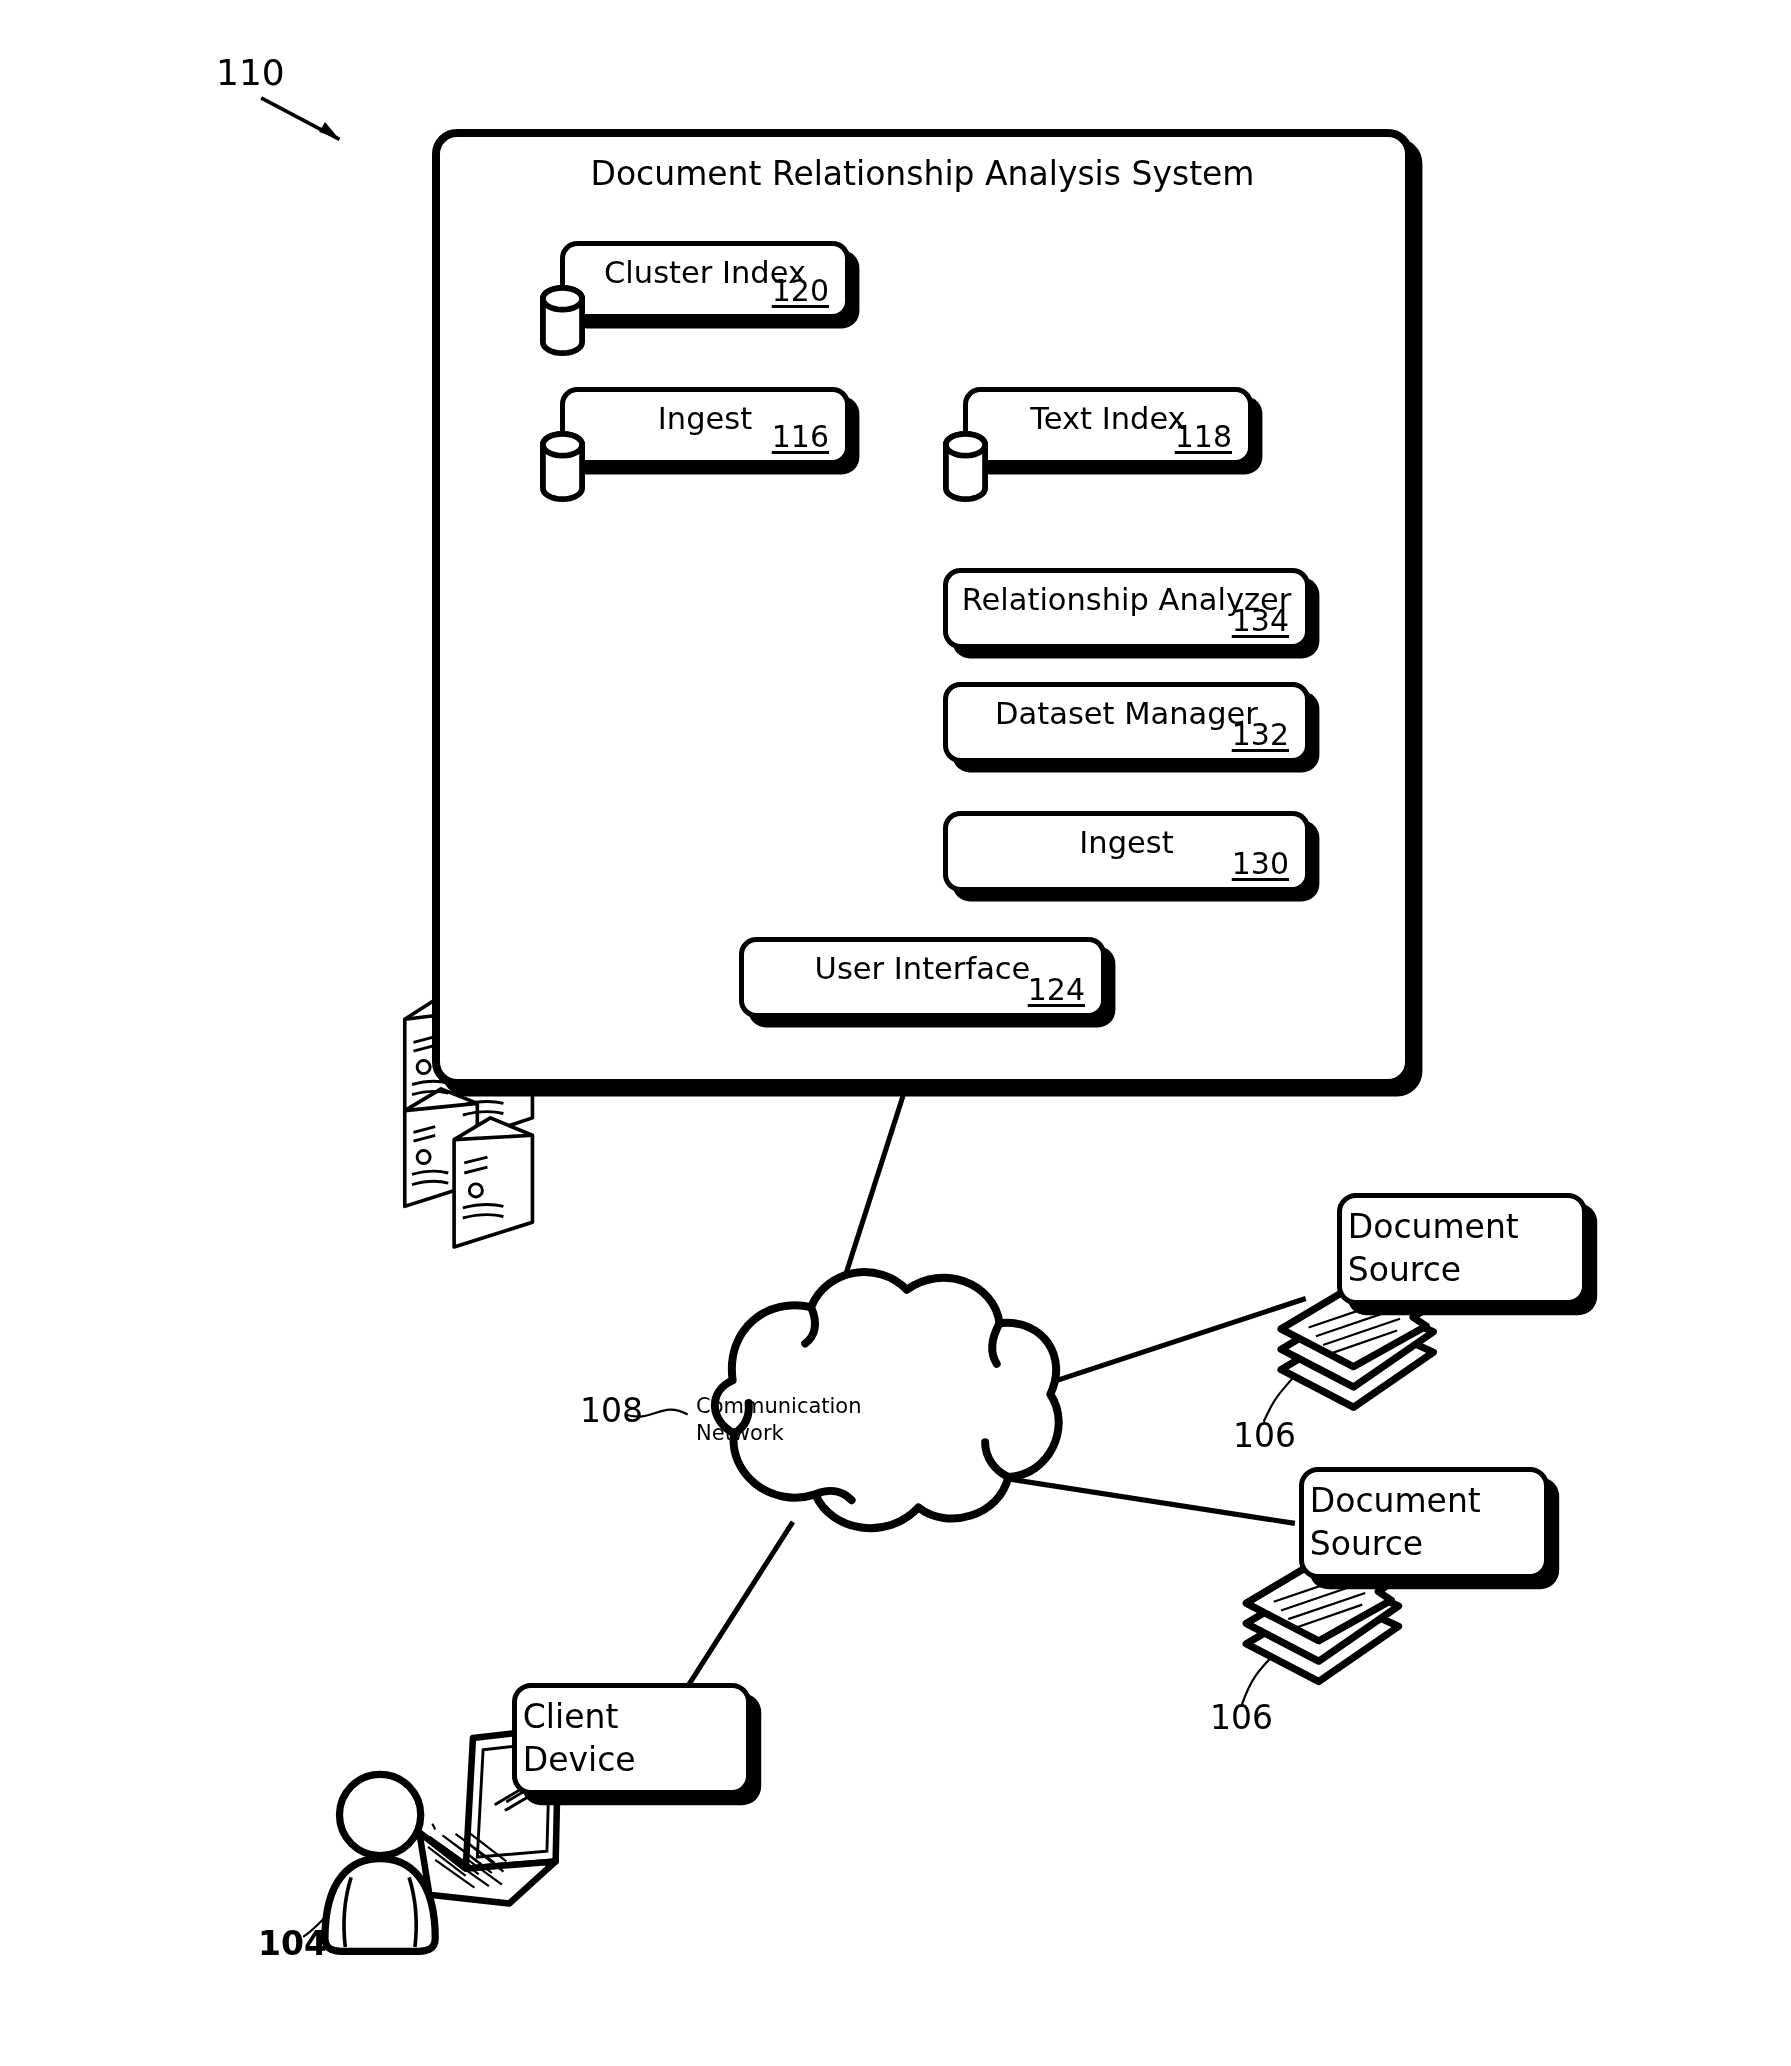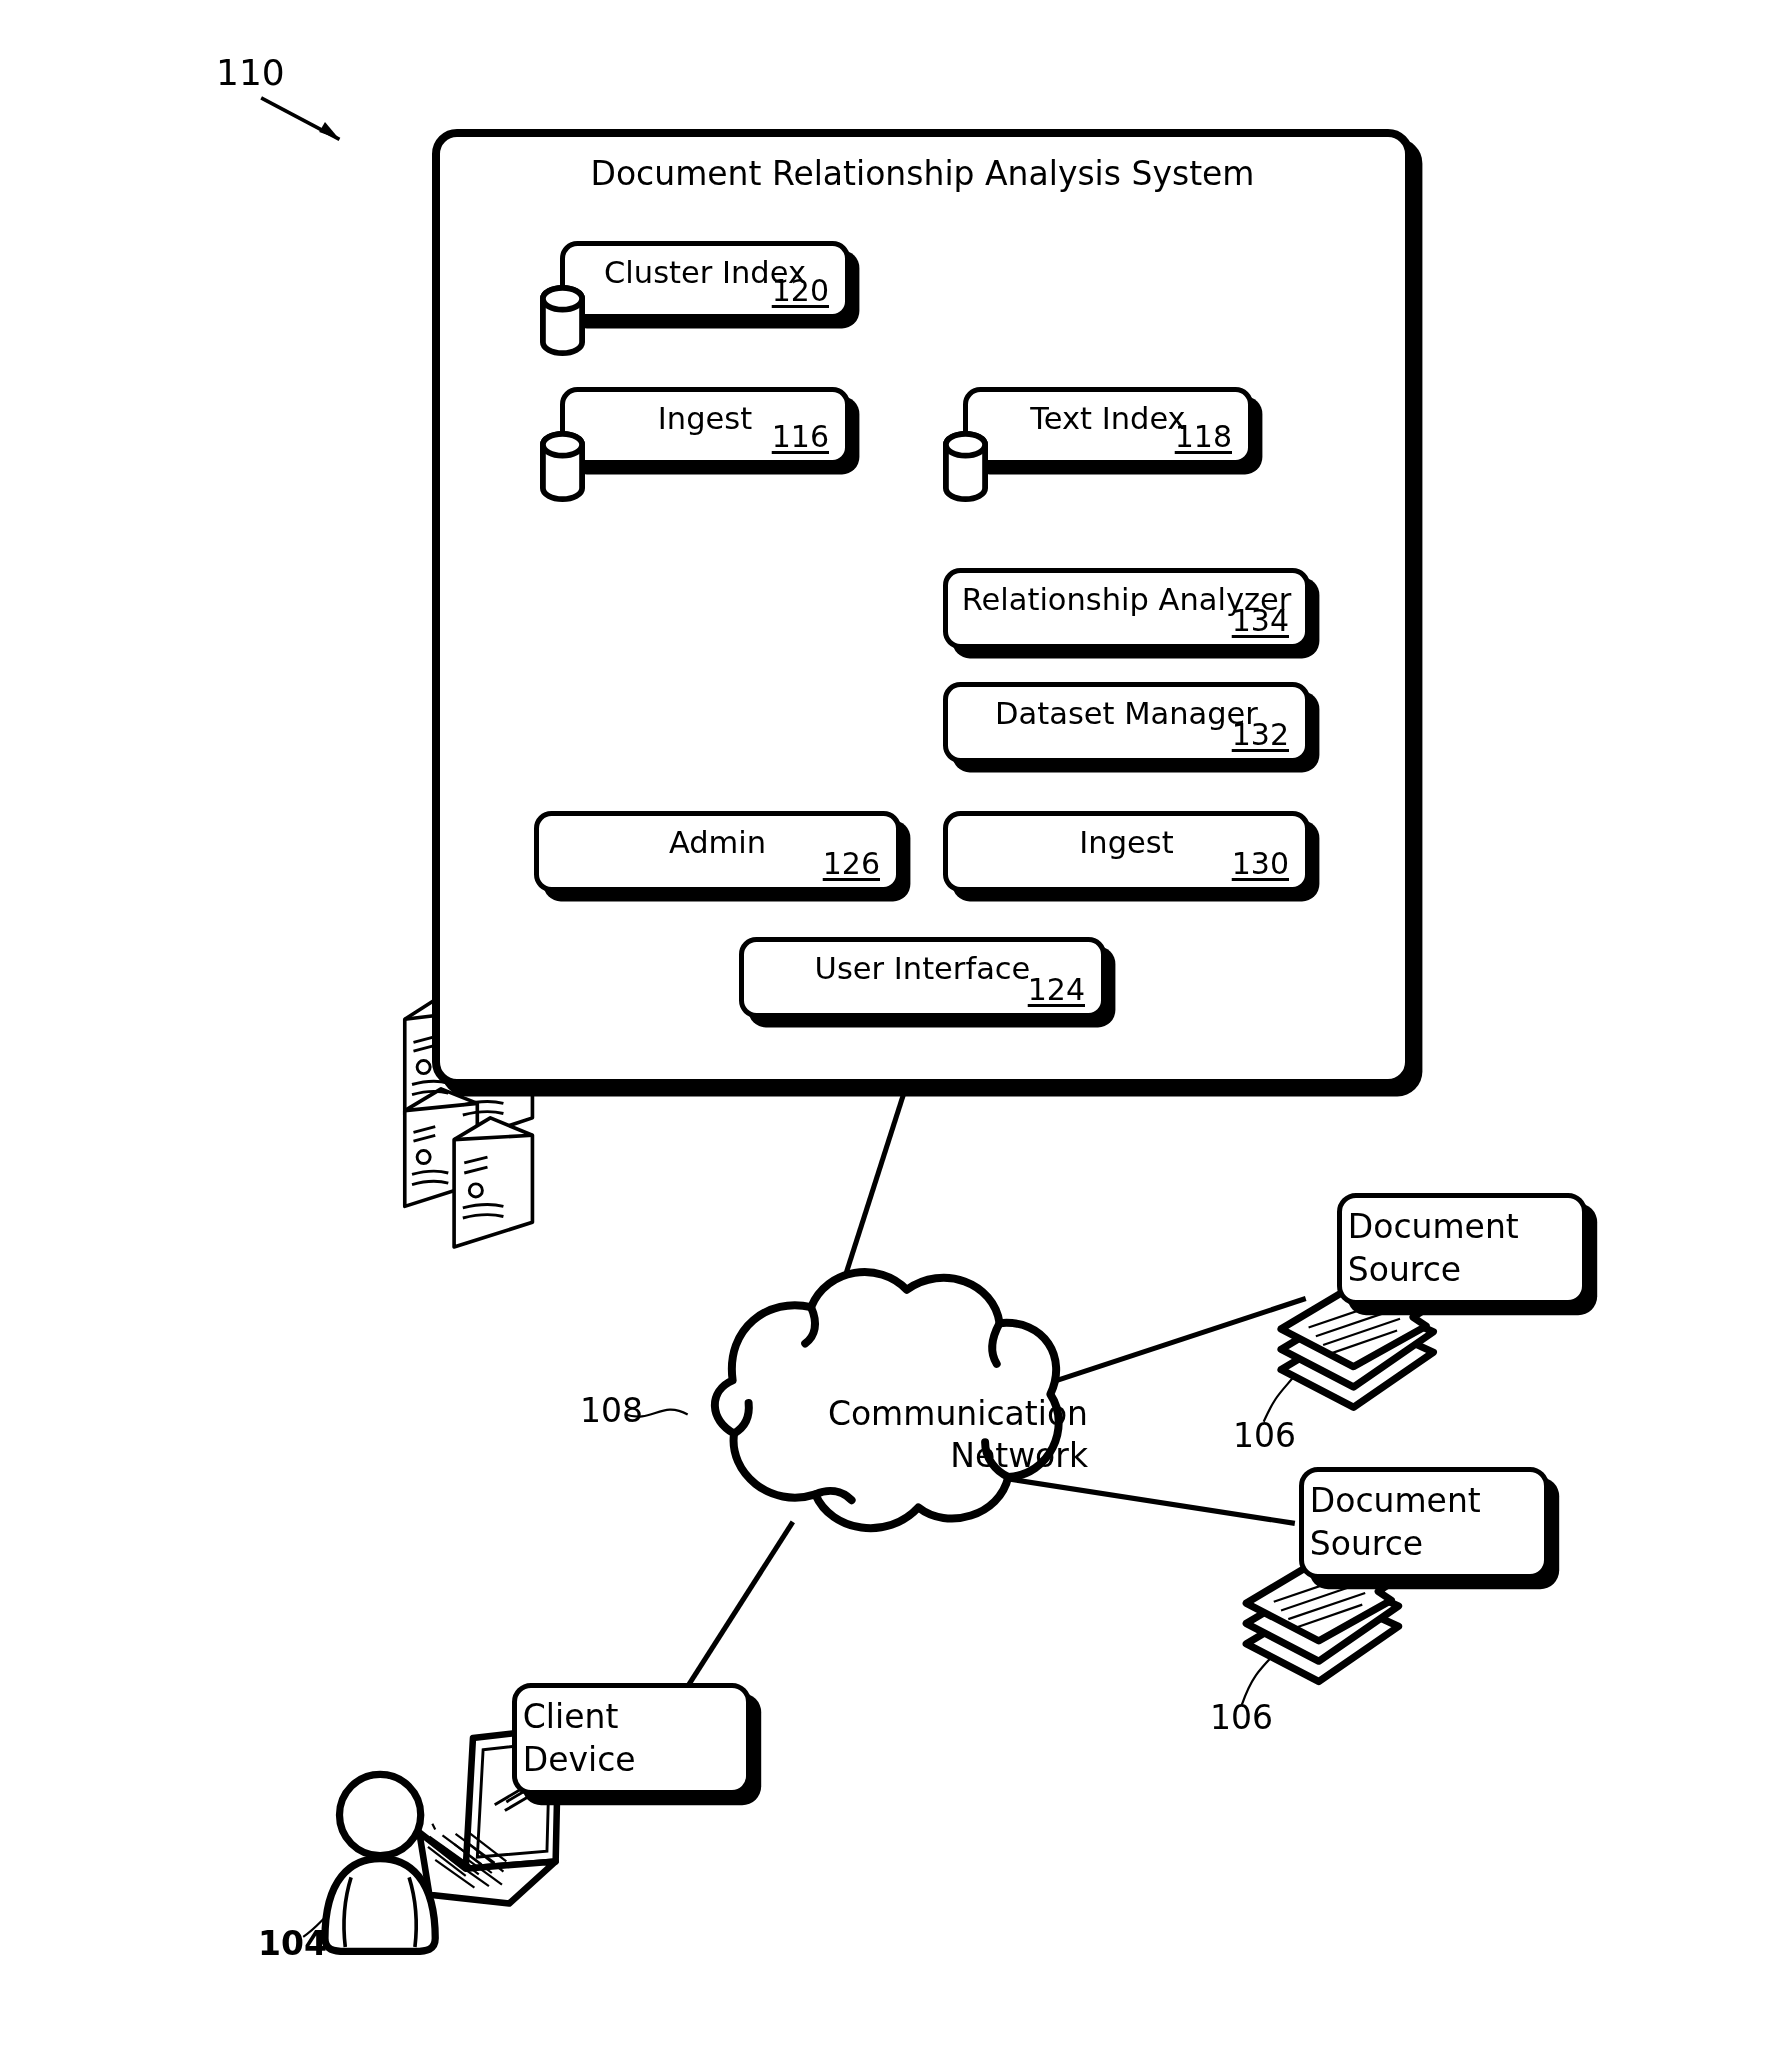--- a/index.html
+++ b/index.html
@@ -106,22 +106,22 @@
     font-size: 33px;
     white-space: nowrap;
   }
   .figref {
     position: absolute;
     font-size: 36px;
     white-space: nowrap;
   }
   .cloud-label {
     position: absolute;
-    text-align: right;
-    font-size: 33px;
+    text-align: left;
+    font-size: 21px;
     line-height: 1.28;
     white-space: nowrap;
     z-index: 6;
   }
 </style>
 </head>
 <body>
 
 <div id="stage">
 
@@ -336,24 +336,20 @@
     <div class="clabel">Relationship Analyzer</div>
     <div class="cnum">134</div>
   </div>
 
 
   <div class="comp" style="left:943px; top:682px; width:367px; height:81px;">
     <div class="clabel">Dataset Manager</div>
     <div class="cnum">132</div>
   </div>
 
-  <div class="comp" style="left:534px; top:811px; width:367px; height:81px;">
-    <div class="clabel">Admin</div>
-    <div class="cnum">126</div>
-  </div>
 
   <div class="comp" style="left:943px; top:811px; width:367px; height:81px;">
     <div class="clabel">Ingest</div>
     <div class="cnum">130</div>
   </div>
 
   <div class="comp" style="left:739px; top:937px; width:367px; height:81px;">
     <div class="clabel">User Interface</div>
     <div class="cnum">124</div>
   </div>

